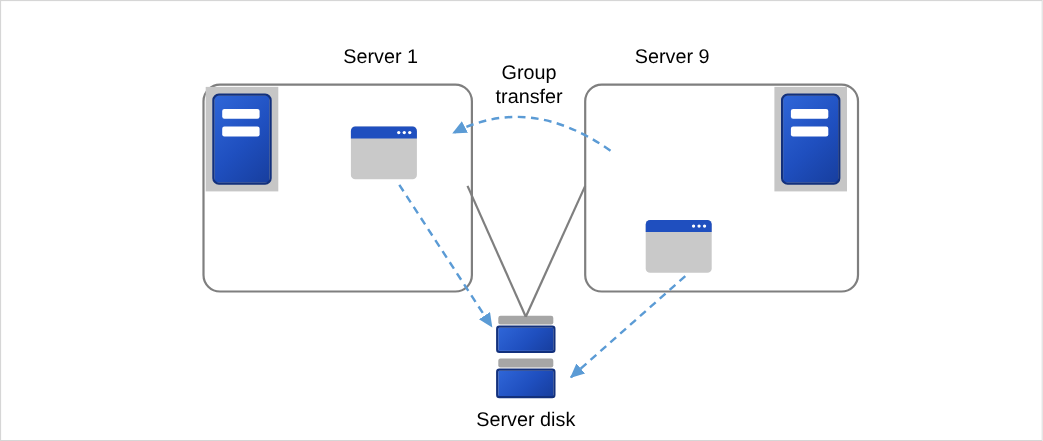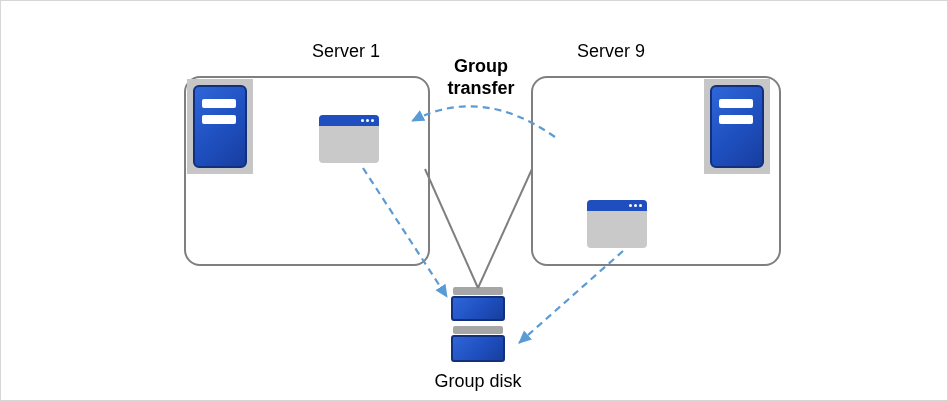--- a/index.html
+++ b/index.html
@@ -13,21 +13,21 @@
     color:#000;
     overflow:hidden;
   }
   .label{
     position:absolute;
     font-size:18px;
     text-align:center;
     line-height:22px;
     white-space:nowrap;
   }
-  .label.wrap{white-space:normal;font-weight:bold;}
+  .label.wrap{white-space:normal;}
   .server-box{
     position:absolute;
     border:2px solid var(--line-gray,#7f7f7f);
     border-radius:16px;
     background:#fff;
     z-index:1;
   }
   #server1-box{left:183px;top:75px;width:242px;height:186px;}
   #server2-box{left:530px;top:75px;width:246px;height:186px;}
 
@@ -174,15 +174,15 @@
   <div class="disk-cap" id="disk-cap1"></div>
   <div class="disk-body" id="disk-body1"></div>
   <div class="disk-cap" id="disk-cap2"></div>
   <div class="disk-body" id="disk-body2"></div>
 
   <div class="label" id="server1-label">Server 1</div>
   <div class="label" id="server2-label">Server 9</div>
   <div class="label" id="appA-label">Application A</div>
   <div class="label" id="appB-label">Application B</div>
   <div class="label wrap" id="group-label">Group transfer</div>
-  <div class="label" id="disk-label">Group disk</div>
+  <div class="label" id="disk-label">Server disk</div>
 
 </div>
 
 </body></html>

